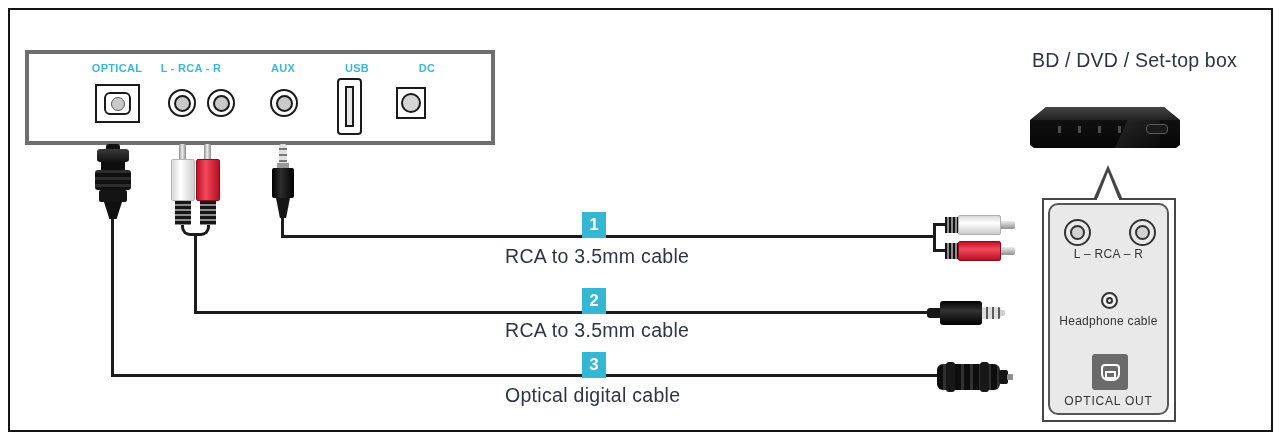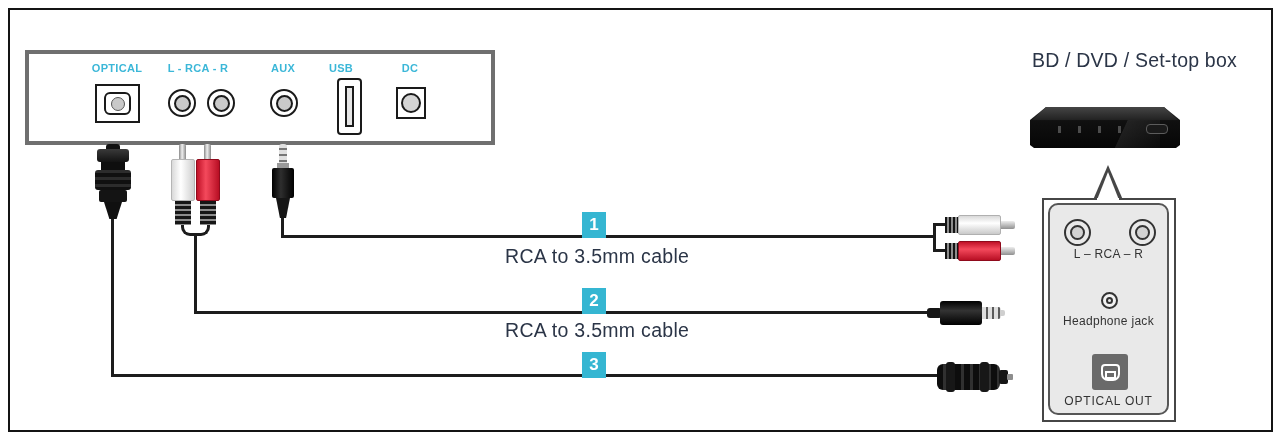--- a/index.html
+++ b/index.html
@@ -94,24 +94,24 @@
 </style>
 </head>
 <body>
 
 <div class="stage">
   <div class="frame"></div>
 
 
   <div class="sb-panel">
     <div class="port-label" style="left:88px">OPTICAL</div>
-    <div class="port-label" style="left:169px">L - RCA - R</div>
+    <div class="port-label" style="left:162px">L - RCA - R</div>
     <div class="port-label" style="left:254px">AUX</div>
-    <div class="port-label" style="left:312px">USB</div>
-    <div class="port-label" style="left:381px">DC</div>
+    <div class="port-label" style="left:328px">USB</div>
+    <div class="port-label" style="left:398px">DC</div>
 
     <div class="optical-port">
       <div class="toslink">
           <div class="lens"></div>
         </div>
     </div>
     <div class="rca-port" style="left:139px;top:35px">
         <div class="inner"></div>
       </div>
     <div class="rca-port" style="left:178px;top:35px">
@@ -162,20 +162,21 @@
     <div class="jack-collar"></div>
     <div class="jack-body"></div>
     <div class="jack-taper"></div>
   </div>
 
   <div class="badge" style="top:212px">1</div>
   <div class="badge" style="top:288px">2</div>
   <div class="badge" style="top:352px">3</div>
   <div class="cable-label" style="top:245px">RCA to 3.5mm cable</div>
   <div class="cable-label" style="top:319px">RCA to 3.5mm cable</div>
+  <div class="cable-label" style="top:384px">Optical digital cable</div>
 
   <div>
     <div class="h-ribs" style="left:945px;top:217px"></div>
     <div class="h-body hbody-white" style="left:958px;top:215px"></div>
     <div class="h-tip" style="left:1001px;top:221px"></div>
   </div>
   <div>
     <div class="h-ribs" style="left:945px;top:243px"></div>
     <div class="h-body hbody-red" style="left:958px;top:241px"></div>
     <div class="h-tip" style="left:1001px;top:247px"></div>
@@ -218,21 +219,21 @@
       <div class="inner"></div>
     </div>
   <div class="src-rca" style="left:1129px;top:219px">
       <div class="inner"></div>
     </div>
   <div class="src-text" style="top:247px">L – RCA – R</div>
 
   <div class="hp-jack">
       <div class="inner"></div>
     </div>
-  <div class="src-text" style="top:314px">Headphone jack</div>
+  <div class="src-text" style="top:314px">Headphone cable</div>
 
   <div class="optout-sq">
     <div class="optout-icon">
         <div class="bar"></div>
       </div>
   </div>
   <div class="src-text" style="top:394px;letter-spacing:.8px">OPTICAL OUT</div>
 </div>
 
 </body></html>

